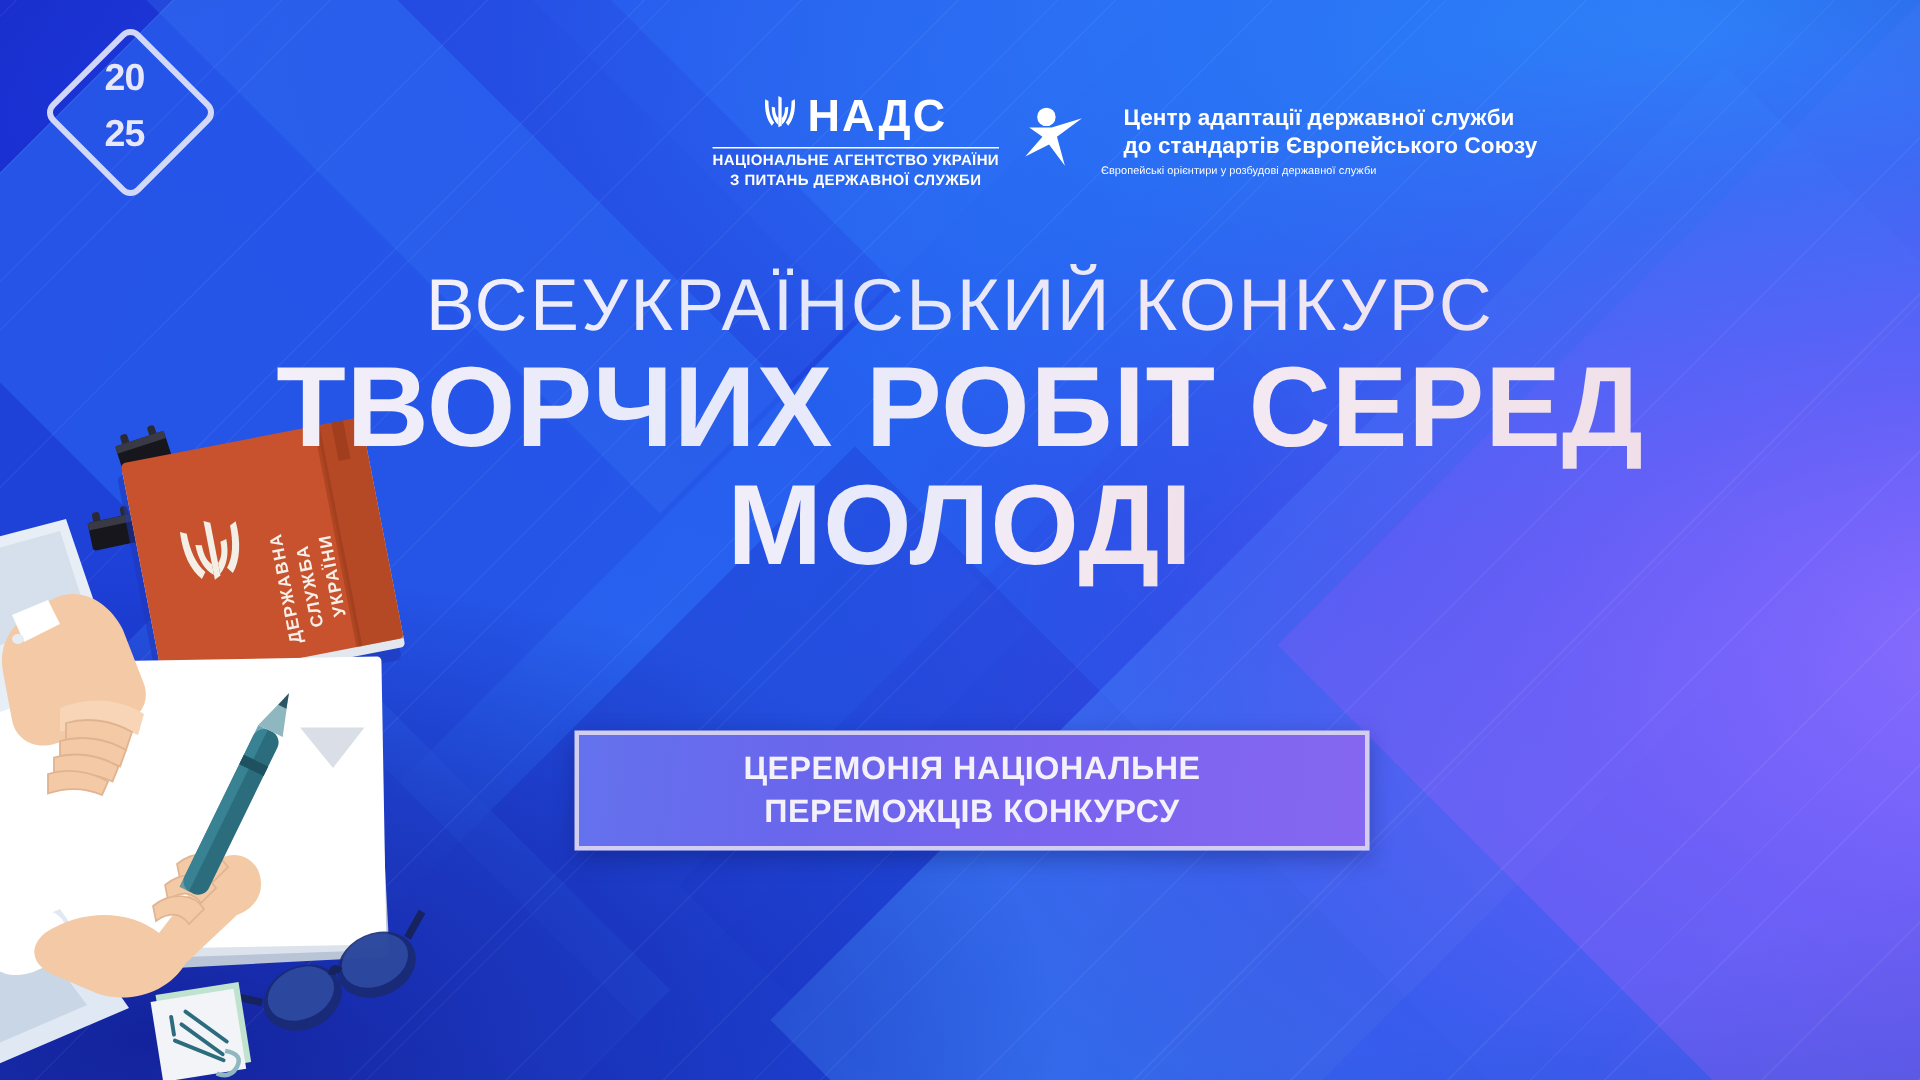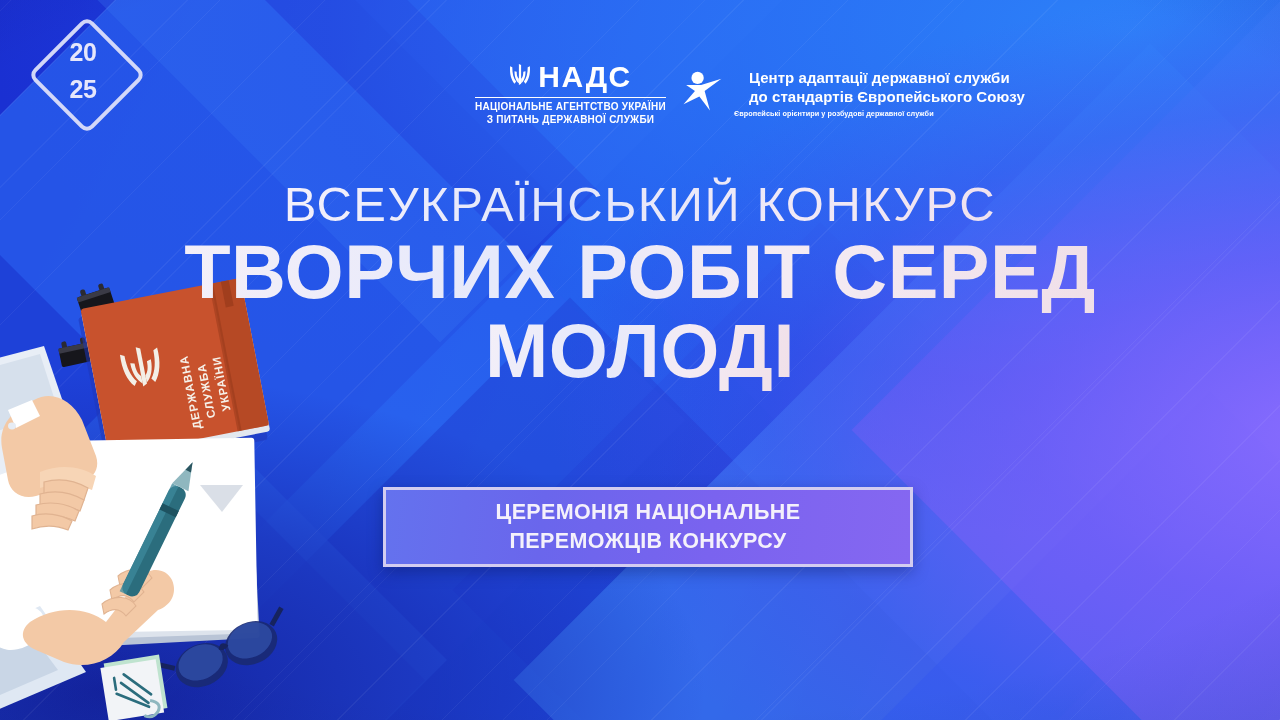--- a/index.html
+++ b/index.html
@@ -98,21 +98,21 @@
   #logos{position:absolute;left:475px;top:14px;display:flex;align-items:center;gap:16px;margin-top:47px;}
   .logo-nads{display:flex;flex-direction:column;align-items:center;}
   .nads-top{display:flex;align-items:center;gap:7px;}
   .nads-word{color:#fff;font-weight:700;font-size:30px;letter-spacing:1.5px;line-height:1;}
   .nads-rule{width:100%;height:1.6px;background:#fff;margin:3.5px 0 3px;}
   .nads-sub{color:#fff;font-size:10px;font-weight:700;letter-spacing:.25px;
     text-align:center;line-height:1.28;}
   .logo-cads{display:flex;align-items:center;gap:12px;}
   .cads-txt{color:#fff;}
   .cads-l1,.cads-l2{font-size:15px;font-weight:600;line-height:1.26;letter-spacing:.05px;padding-left:15px;}
-  .cads-l3{font-size:7.3px;font-weight:700;line-height:1.3;margin-top:2px;letter-spacing:.05px;}
+  .cads-l3{font-size:7.3px;font-weight:400;line-height:1.3;margin-top:2px;letter-spacing:.05px;}
 
   
   #illus{position:absolute;left:0;top:250px;width:330px;height:470px;}
 
   
   #titles{position:absolute;left:0;top:0;width:1280px;height:720px;
     display:flex;flex-direction:column;align-items:center;}
   #t-kicker{
     margin-top:176px;font-size:49px;font-weight:400;letter-spacing:1.5px;
     background:linear-gradient(96deg,#f3f0fb 0%,#e3e7fb 38%,#f0e9f7 72%,#efe2ef 100%);

